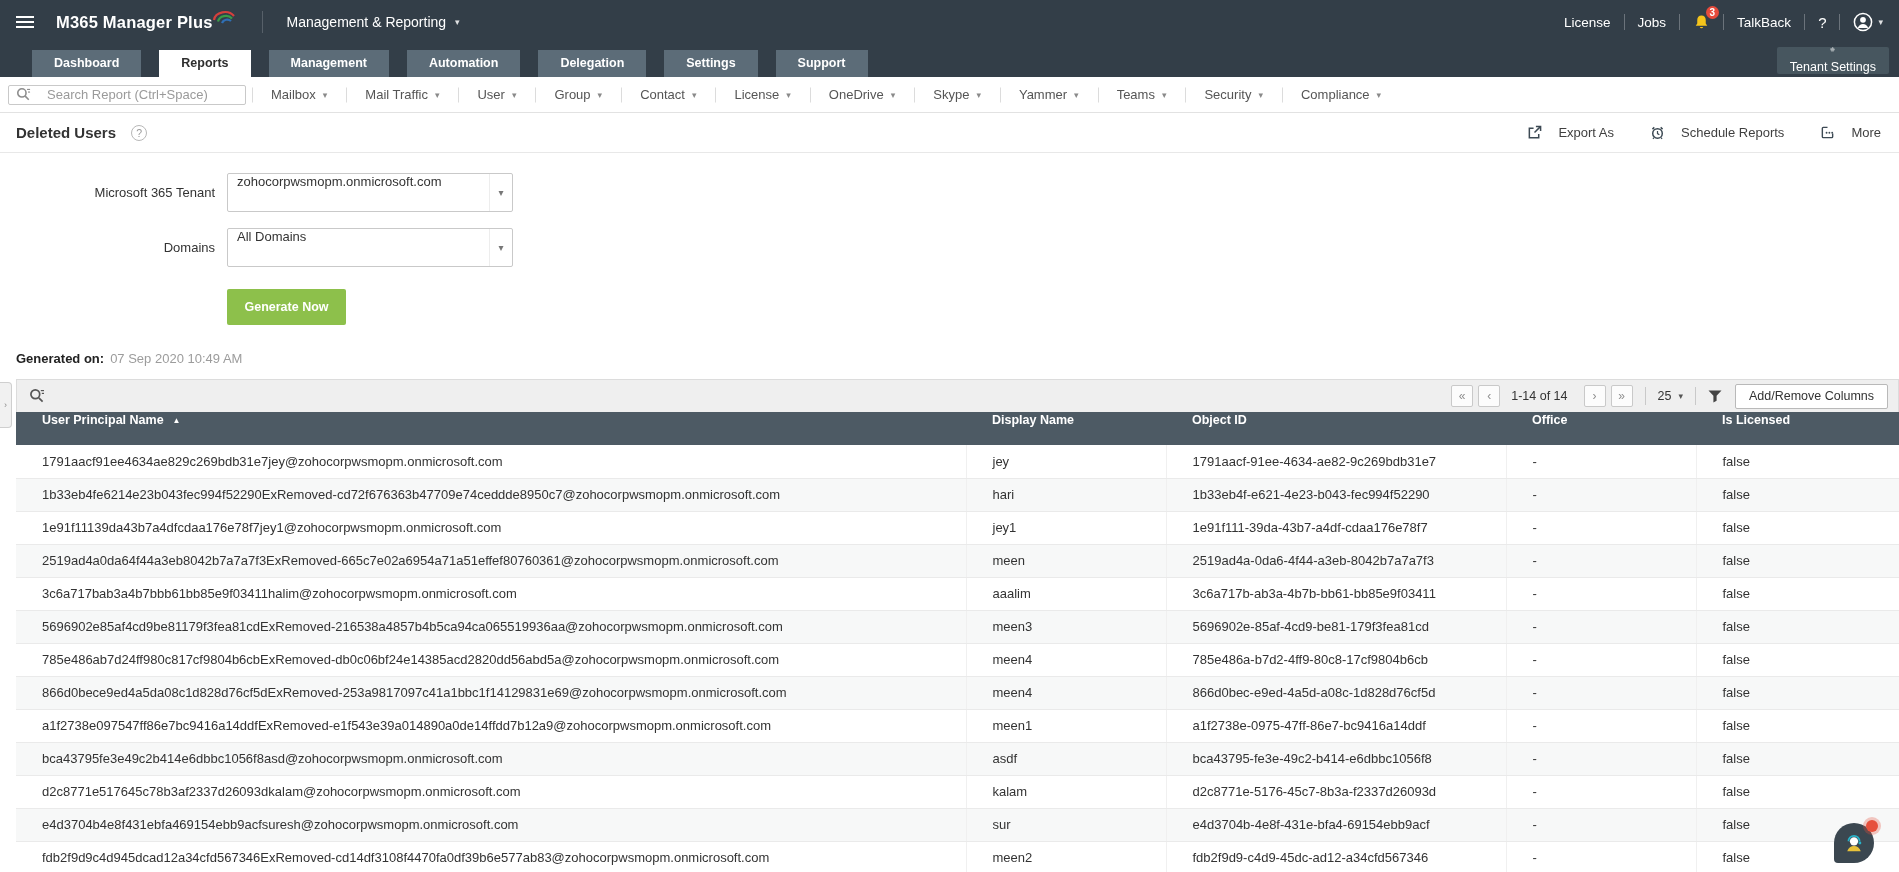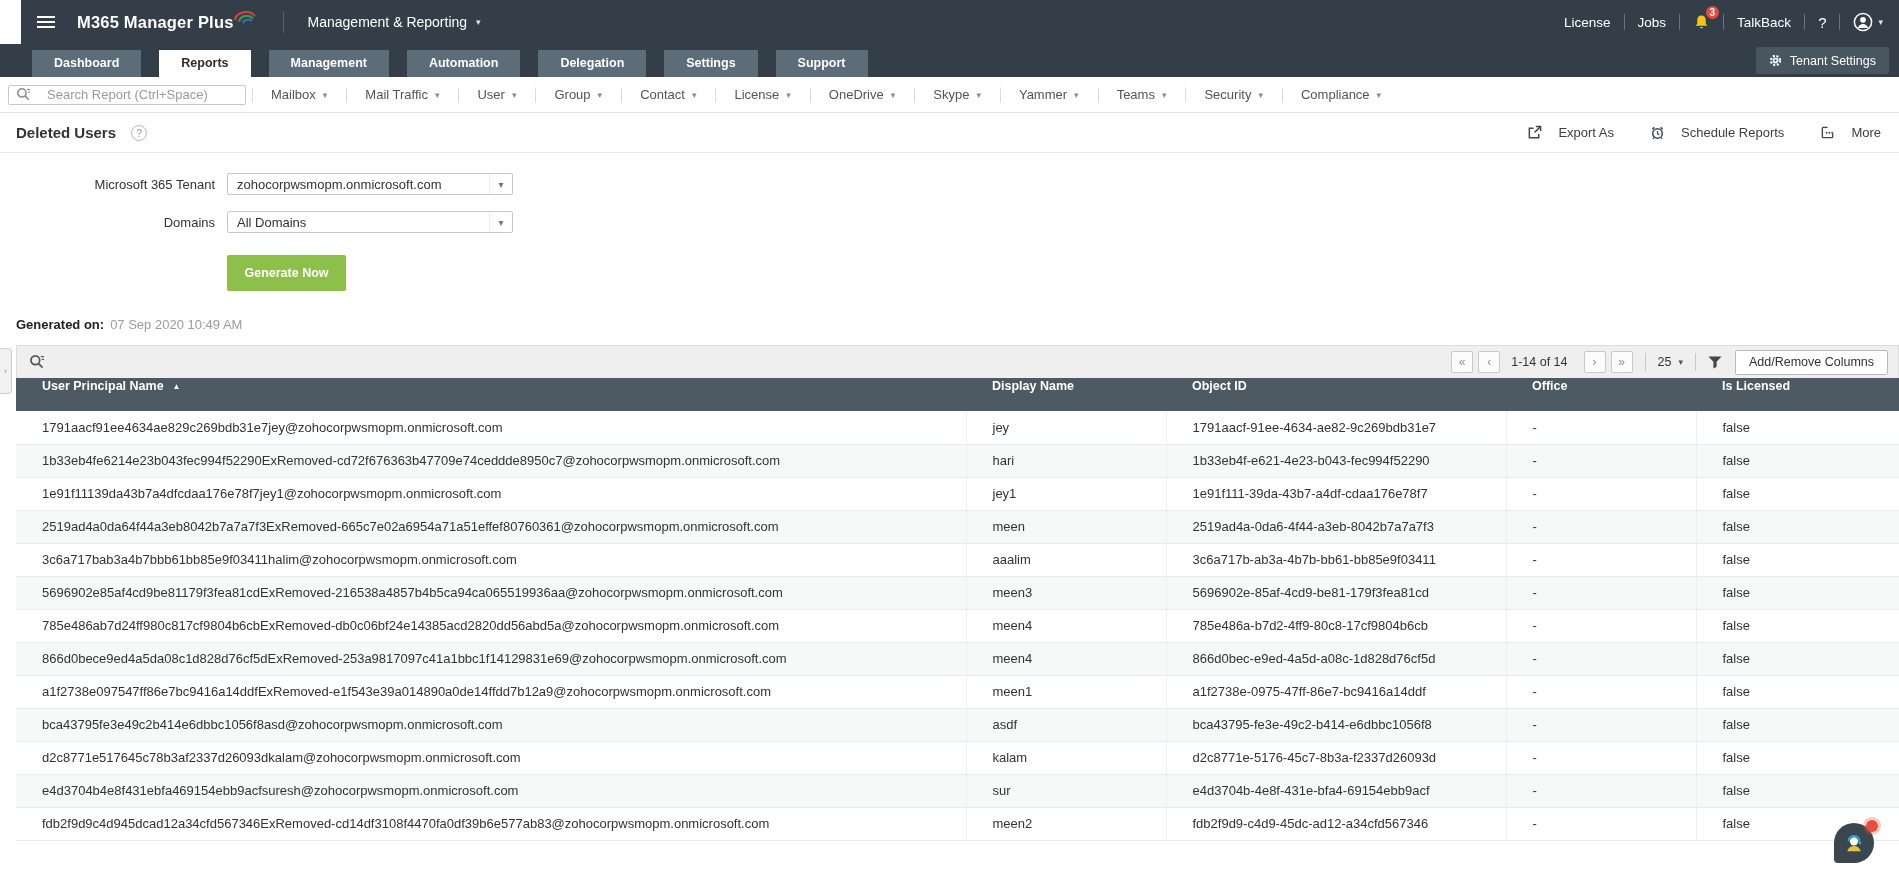--- a/index.html
+++ b/index.html
@@ -1,20 +1,20 @@
 <!DOCTYPE html>
 <html><head>
 <meta charset="utf-8">
 <style>
   * { margin:0; padding:0; box-sizing:border-box; }
   html,body { width:1899px; height:872px; overflow:hidden; background:#fff;
     font-family:"Liberation Sans", sans-serif; }
 
   
-  .header { height:44px; background:#333e48; display:flex; align-items:center; color:#fff; position:relative;margin-left:21px; }
+  .header { height:44px; background:#333e48; display:flex; align-items:center; color:#fff; position:relative; }
   .hamburger { margin-left:16px; width:20px; display:flex; flex-direction:column; gap:3px; cursor:pointer; }
   .hamburger span { display:block; width:18px; height:2px; background:#fff; }
   .brand { margin-left:20px; font-size:16.5px; font-weight:bold; letter-spacing:.2px; display:flex; align-items:flex-start; position:relative; }
   .brand svg { margin-left:-1px; margin-top:-8px; }
   .module { margin-left:26px; padding-left:24px; border-left:1px solid rgba(255,255,255,.18);
     height:22px; display:flex; align-items:center; gap:9px; font-size:14px; cursor:pointer; }
   .caret-sm { font-size:9px; opacity:.85; }
   .header-right { margin-left:auto; display:flex; align-items:center; padding-right:16px; font-size:13.5px; }
   .hitem { display:flex; align-items:center; cursor:pointer; white-space:nowrap; }
   .hdiv { width:1px; height:16px; background:rgba(255,255,255,.28); margin:0 13px; }
@@ -23,21 +23,21 @@
     line-height:13px; padding:0 4px; border-radius:8px; font-weight:bold; }
   .help-h { font-size:15px; }
   .acct { display:flex; align-items:center; gap:5px; }
 
   
   .tabrow { height:33px; background:#333e48; display:flex; align-items:flex-end; padding-left:16px; position:relative; }
   .tab { height:27px; line-height:27px; padding:0 22px; margin-right:2px; background:#5c6c78; color:#fff;
     font-size:12.5px; font-weight:bold; cursor:pointer;margin-left:16px; }
   .tab.active { background:#fff; color:#2e2e2e; }
   .tenant-btn { position:absolute; right:10px; bottom:3px; height:27px; background:#47565f; color:#fff;
-    display:flex; align-items:center; gap:8px; padding:0 13px; border-radius:2px; font-size:12.5px; cursor:pointer; }
+    display:flex; align-items:center; gap:8px; padding:0 13px; border-radius:2px; font-size:12.5px; cursor:pointer;flex-direction:column; }
 
   
   .catrow { height:36px; border-bottom:1px solid #e2e2e2; display:flex; align-items:center; padding-left:8px; }
   .search-box { width:238px; height:20px; border:1px solid #c9c9c9; border-radius:2px;
     display:flex; align-items:center; padding:0 7px; gap:16px; }
   .search-box input { border:none; outline:none; flex:1; font-size:13px; color:#444;
     font-family:"Liberation Sans", sans-serif; }
   .search-box input::placeholder { color:#9a9a9a; }
   .cats { display:flex; align-items:center; margin-left:6px; }
   .cat { position:relative; padding:0 19px; font-size:13px; color:#555; display:flex; align-items:center; gap:7px; cursor:pointer; height:20px; }
@@ -50,22 +50,22 @@
   .title { font-size:15px; font-weight:bold; color:#333; }
   .help-circle { width:16px; height:16px; border:1px solid #b8b8b8; border-radius:50%; color:#999;
     font-size:10.5px; display:flex; align-items:center; justify-content:center; margin-left:15px; cursor:pointer; }
   .actions { margin-left:auto; display:flex; align-items:center; gap:36px; }
   .action { display:flex; align-items:center; gap:16px; font-size:13px; color:#404040; cursor:pointer; }
 
   
   .form { padding-top:20px; }
   .frow { display:flex; align-items:center; margin-bottom:16px; }
   .flabel { width:215px; text-align:right; margin-right:12px; font-size:13px; color:#333; }
-  .select { width:286px; height:22px; border:1px solid #c9c9c9; border-radius:2px; background:#fff;
-    display:flex; align-items:center; font-size:13px; color:#333; cursor:pointer; }
+  .select { width:286px; height:39px; border:1px solid #c9c9c9; border-radius:2px; background:#fff;
+    display:flex; font-size:13px; color:#333; cursor:pointer; }
   .select .val { flex:1; padding:0 9px; white-space:nowrap; overflow:hidden; }
   .select .chev { width:23px; align-self:stretch; display:flex; align-items:center; justify-content:center;
     color:#777; font-size:10px; border-left:1px solid #ededed; }
   .generate { margin-left:227px; margin-top:6px; width:119px; height:36px; background:#8dc04b; color:#fff;
     border:none; border-radius:2px; font-size:12.5px; font-weight:bold; cursor:pointer;
     font-family:"Liberation Sans", sans-serif; }
 
   .genon { margin:26px 0 0 16px; font-size:13px; }
   .genon .lbl { font-weight:bold; color:#222; }
   .genon .val { color:#9c9c9c; margin-left:6px; }

